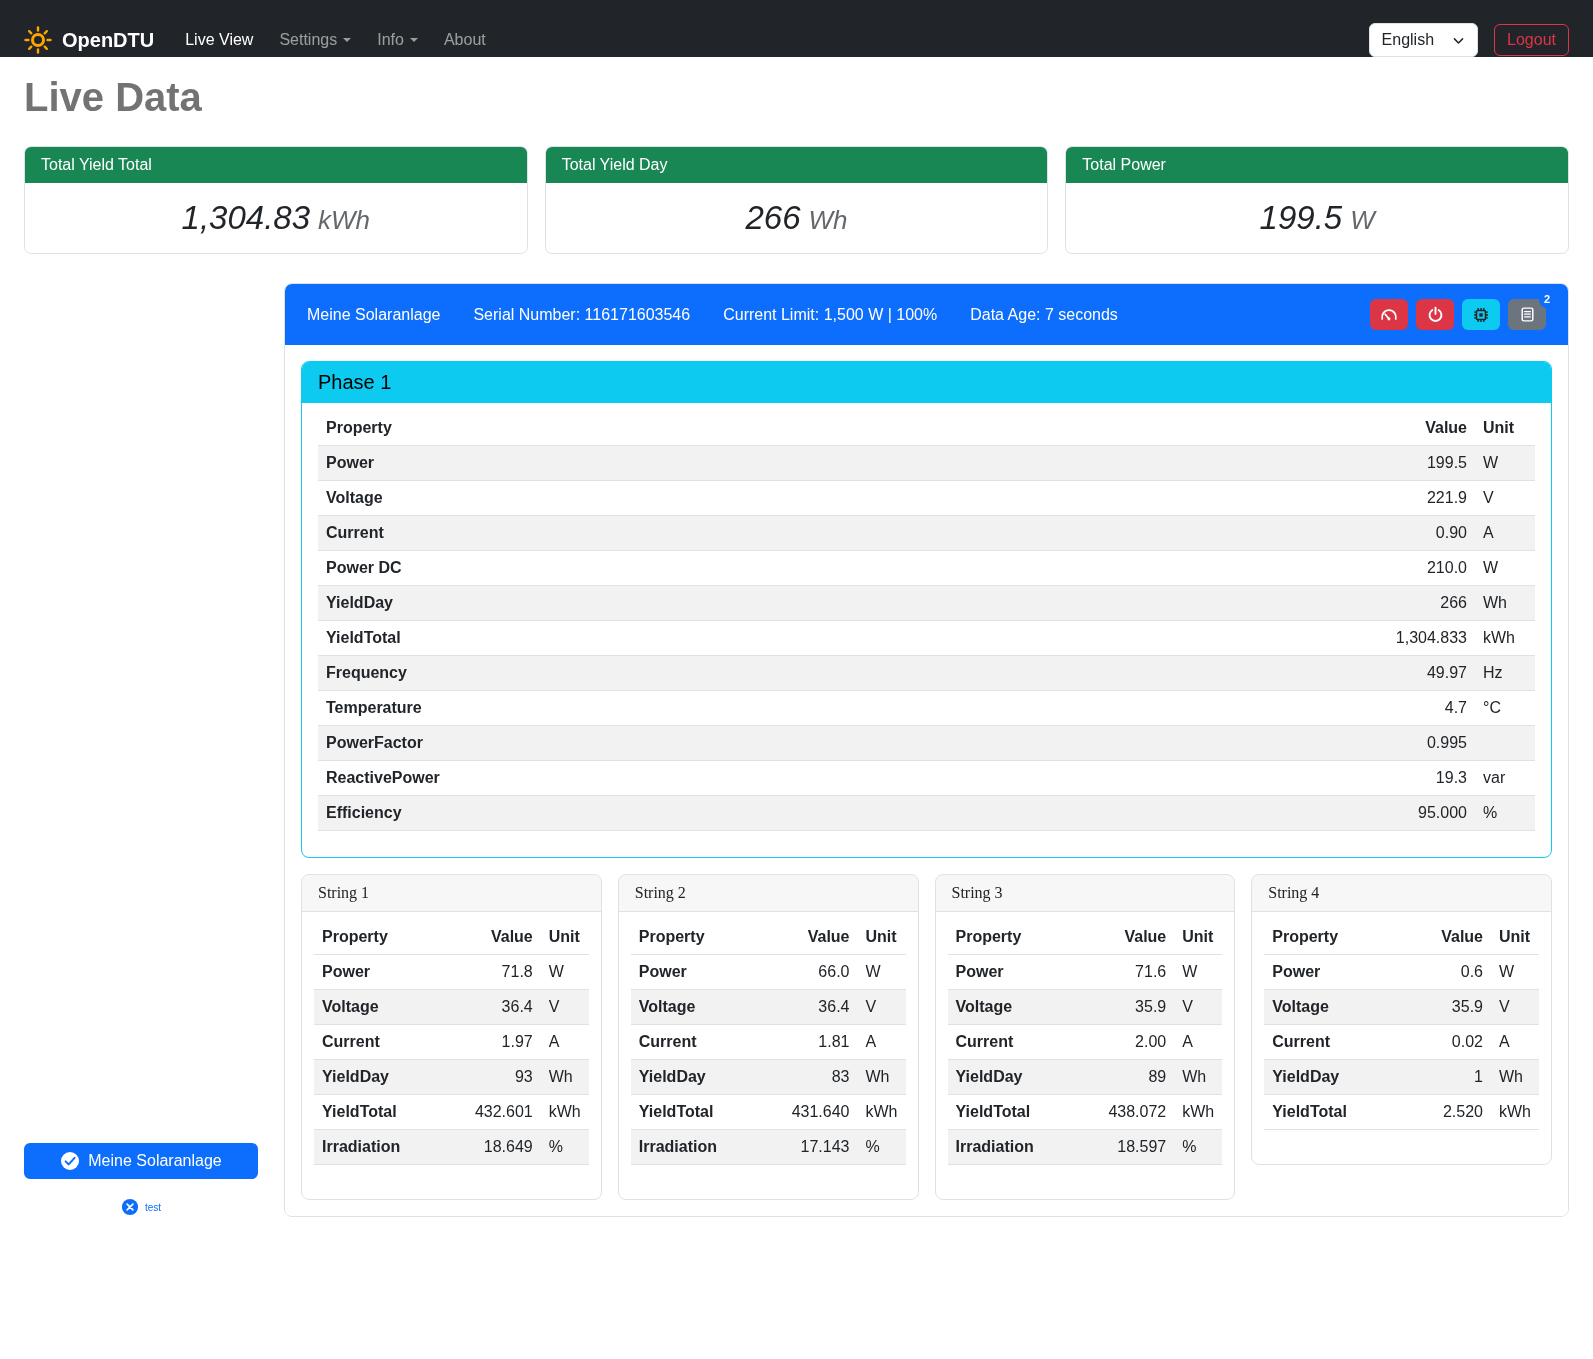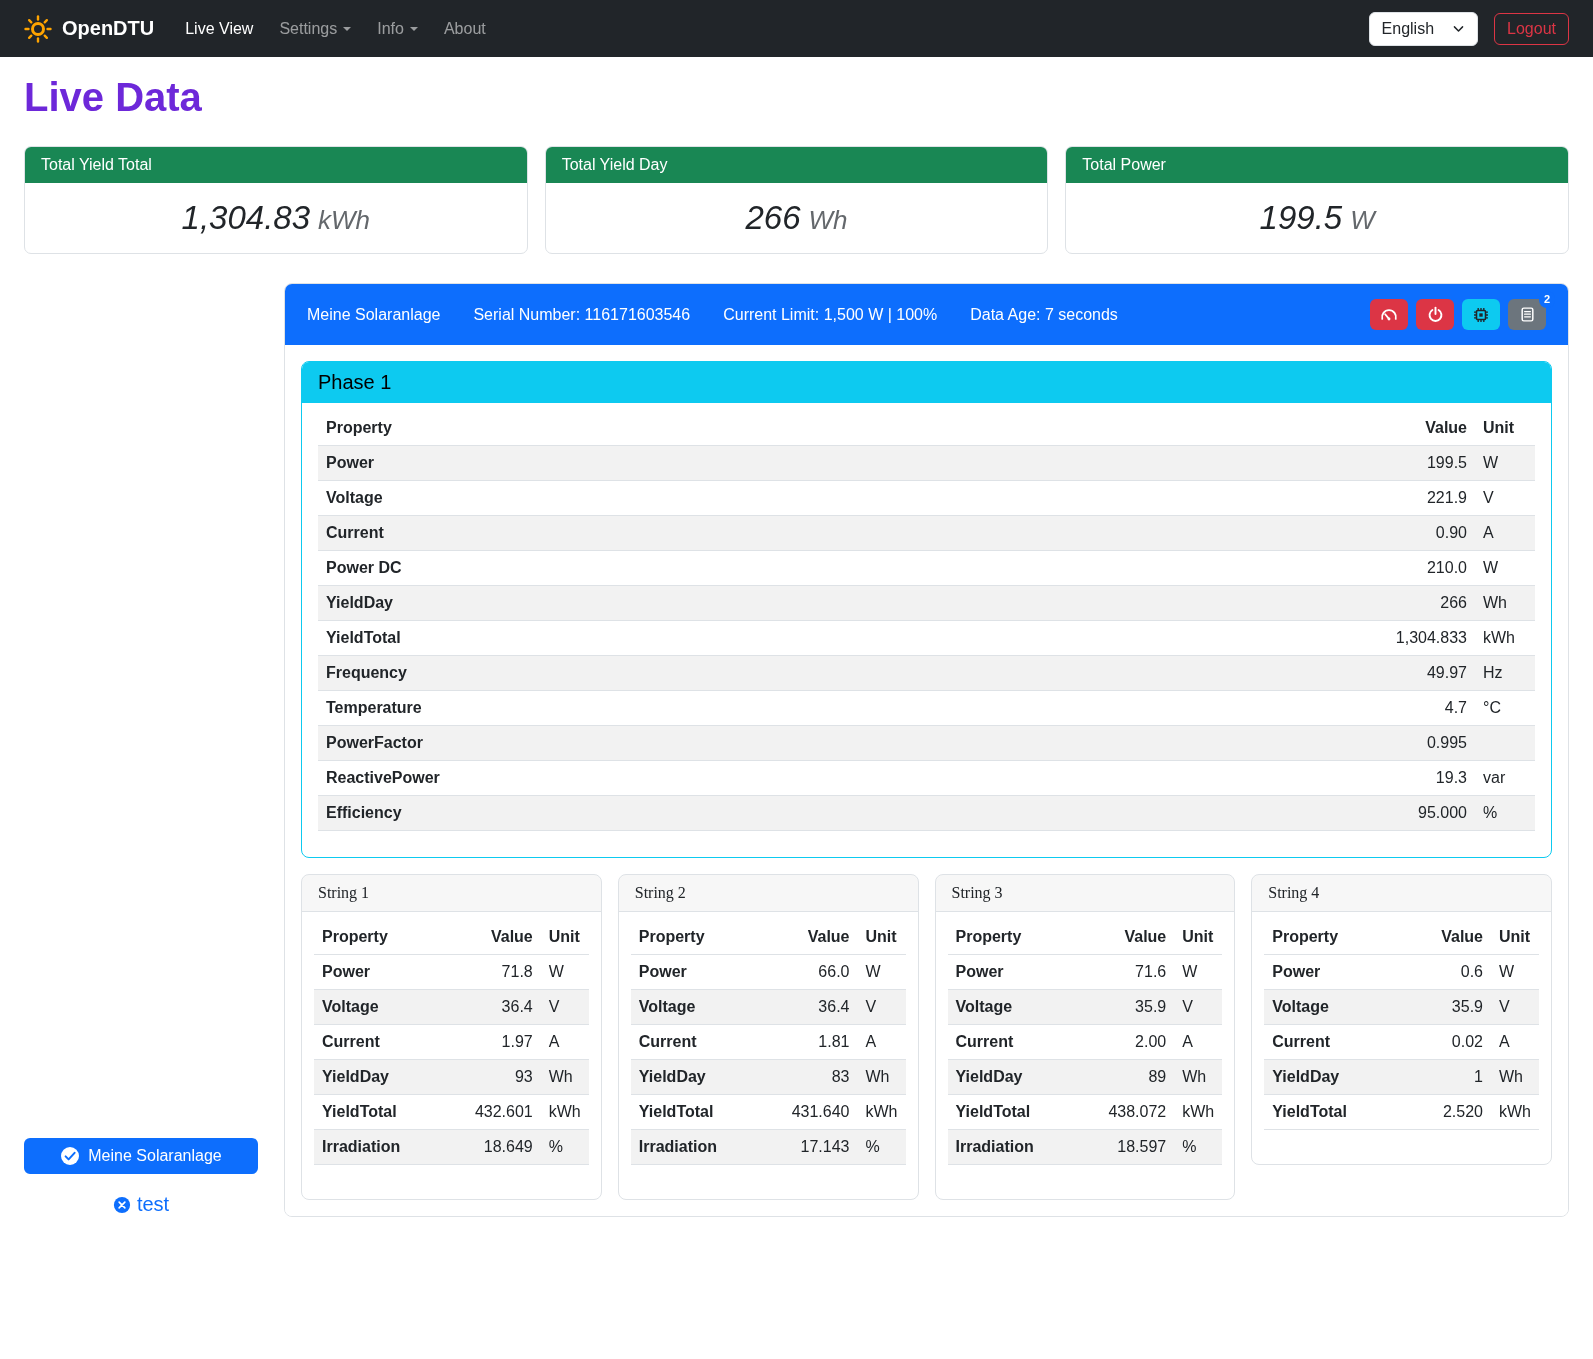--- a/index.html
+++ b/index.html
@@ -4,57 +4,57 @@
 <style>
   :root{
     --primary:#0d6efd; --success:#198754; --info:#0dcaf0; --danger:#dc3545;
     --secondary:#6c757d; --navbar:#212529; --border:#dee2e6; --stripe:#f2f2f2;
   }
   *{box-sizing:border-box;}
   html,body{margin:0;padding:0;background:#fff;}
   body{font-family:"Liberation Sans", sans-serif; color:#212529; width:1593px;}
 
   
-  .navbar{background:var(--navbar); height:57px; display:flex; align-items:center;
+  .navbar{background:var(--navbar); height:57px; display:flex; align-items:flex-end;
           justify-content:space-between; padding:0 24px;}
   .nav-left{display:flex; align-items:center;}
   .brand{display:flex; align-items:center; gap:10px; color:#fff; font-size:20px;
          font-weight:700; margin-right:18px; cursor:pointer;}
   .nav-link{color:rgba(255,255,255,.55); font-size:16px; padding:8px 8px; margin:0 5px;
             text-decoration:none; cursor:pointer; display:flex; align-items:center; background:none; border:none;}
   .nav-link.active{color:#fff;}
   .caret{display:inline-block; margin-left:6px; width:0; height:0;
          border-left:4px solid transparent; border-right:4px solid transparent;
          border-top:4.5px solid currentColor;}
   .nav-right{display:flex; align-items:center; gap:16px;}
   .lang-select{background:#fff; border:1px solid var(--border); border-radius:6px;
                padding:7px 12px; display:flex; align-items:center; gap:18px;
                font-size:16px; color:#212529; cursor:pointer;}
   .logout-btn{background:transparent; border:1px solid var(--danger); color:var(--danger);
               border-radius:6px; padding:6px 12px; font-size:16px; cursor:pointer;}
 
   
   .container{padding:0 24px 24px;}
-  h1.page-title{font-size:40px; font-weight:700; margin:18px 0 26px; color:#6d28d9;}
+  h1.page-title{font-size:40px; font-weight:700; margin:18px 0 26px; color:#737373;}
 
   .summary-row{display:grid; grid-template-columns:repeat(3,1fr); gap:17px;}
   .card{border:1px solid var(--border); border-radius:7px; background:#fff;}
   .summary-card .card-header{background:var(--success); color:#fff; font-size:16px;
         padding:9px 16px; border-radius:6px 6px 0 0;}
   .summary-body{padding:16px; text-align:center;font-style:italic;}
   .big-value{font-size:33px; font-weight:500; color:#212529;}
   .big-unit{font-size:26px; color:#64686c; margin-left:8px;}
 
   .main-row{display:flex; gap:26px; align-items:flex-end; margin-top:29px;}
   .sidebar{width:234px; flex:none;}
   .inverter-btn{width:100%; background:var(--primary); color:#fff; border:none;
       border-radius:6px; padding:8px 12px; font-size:16px; display:flex;
       align-items:center; justify-content:center; gap:8px; cursor:pointer;}
   .test-row{margin-top:18px; display:flex; justify-content:center; align-items:center;
-      gap:6px; color:var(--primary); font-size:20px; cursor:pointer; background:none; border:none; width:100%;}
+      gap:6px; color:var(--primary); font-size:10px; cursor:pointer; background:none; border:none; width:100%;}
 
   .panel{flex:1; border:1px solid var(--border); border-radius:8px; background:#fff; overflow:hidden;}
   .panel-header{background:var(--primary); color:#fff; display:flex; align-items:center;
       padding:15px 22px; font-size:16px;}
   .ph-item{margin-right:33px; white-space:nowrap;}
   .toolbar{margin-left:auto; display:flex; gap:8px;}
   .tbtn{width:38px; height:31px; border:none; border-radius:6px; display:flex;
       align-items:center; justify-content:center; cursor:pointer; position:relative; padding:0;}
   .tbtn.danger{background:var(--danger);}
   .tbtn.info{background:var(--info);}

